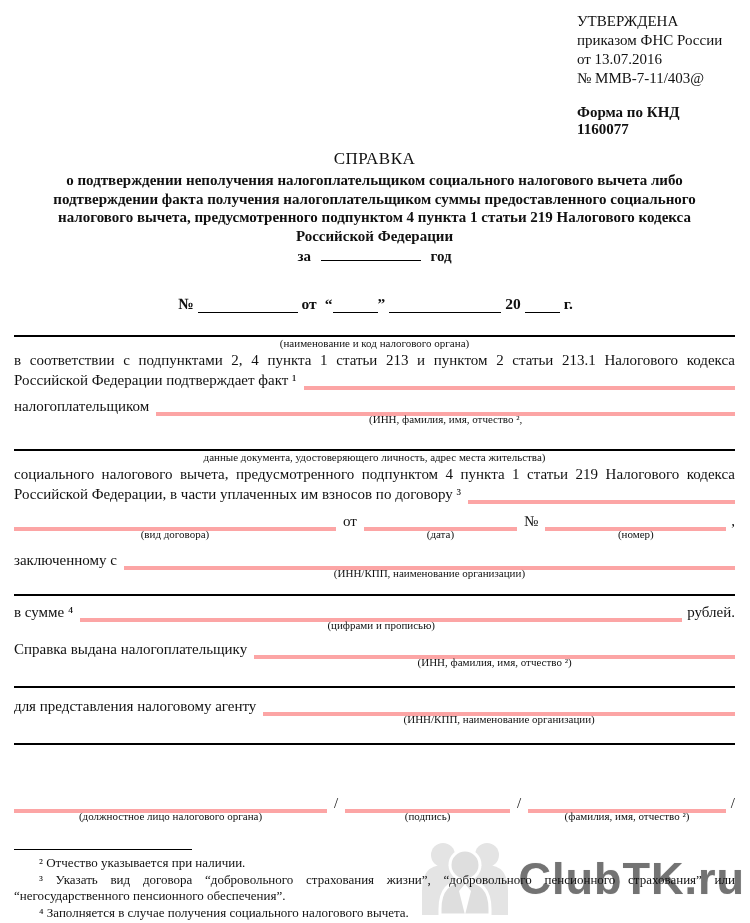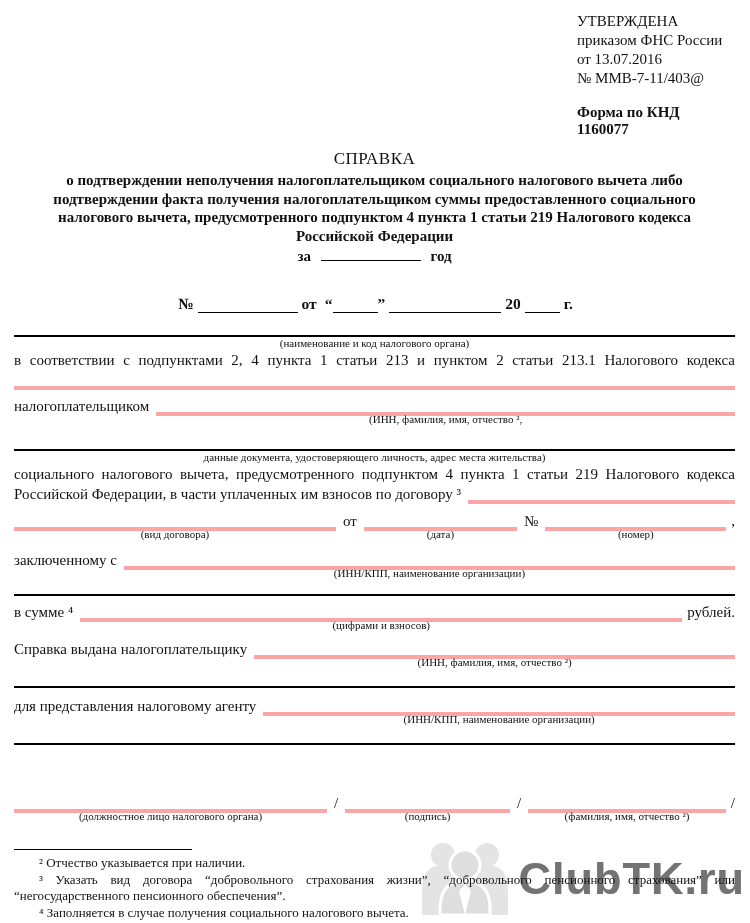--- a/index.html
+++ b/index.html
@@ -120,20 +120,21 @@
     <span class="t">20</span>
     <span class="bl" style="width:35px;"></span>
     <span class="t">г.</span>
   </div>
 
   <div class="sep mt22"></div>
   <div class="sep-cap">(наименование и код налогового органа)</div>
 
   <div class="jline">в соответствии с подпунктами 2, 4 пункта 1 статьи 213 и пунктом 2 статьи 213.1 Налогового кодекса</div>
   <div class="frow">
+    <span class="lbl">Российской Федерации подтверждает факт ¹</span>
     <span class="fld"></span>
   </div>
 
   <div class="frow mt7">
     <span class="lbl">налогоплательщиком</span>
     <span class="fld">
       <span class="cap">(ИНН, фамилия, имя, отчество ²,</span>
     </span>
   </div>
 
@@ -166,21 +167,21 @@
     <span class="fld">
       <span class="cap">(ИНН/КПП, наименование организации)</span>
     </span>
   </div>
 
   <div class="sep mt24"></div>
 
   <div class="frow mt7">
     <span class="lbl">в сумме ⁴</span>
     <span class="fld">
-      <span class="cap">(цифрами и взносов)</span>
+      <span class="cap">(цифрами и прописью)</span>
     </span>
     <span class="lbl after">рублей.</span>
   </div>
 
   <div class="frow mt18">
     <span class="lbl">Справка выдана налогоплательщику</span>
     <span class="fld">
       <span class="cap">(ИНН, фамилия, имя, отчество ²)</span>
     </span>
   </div>

